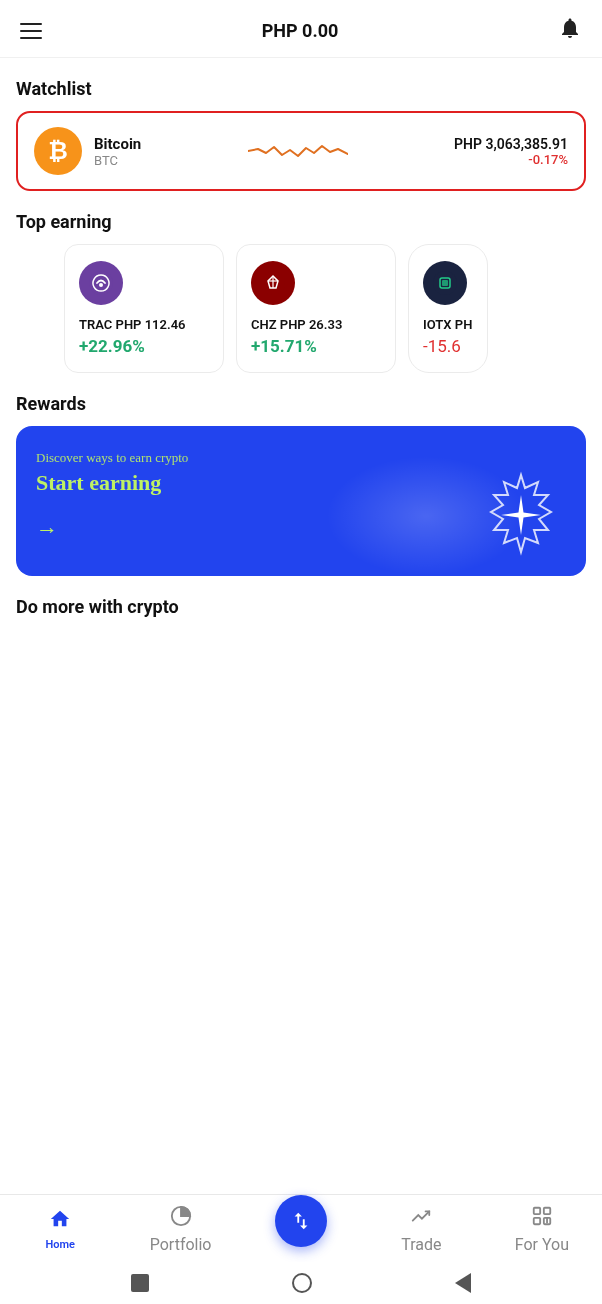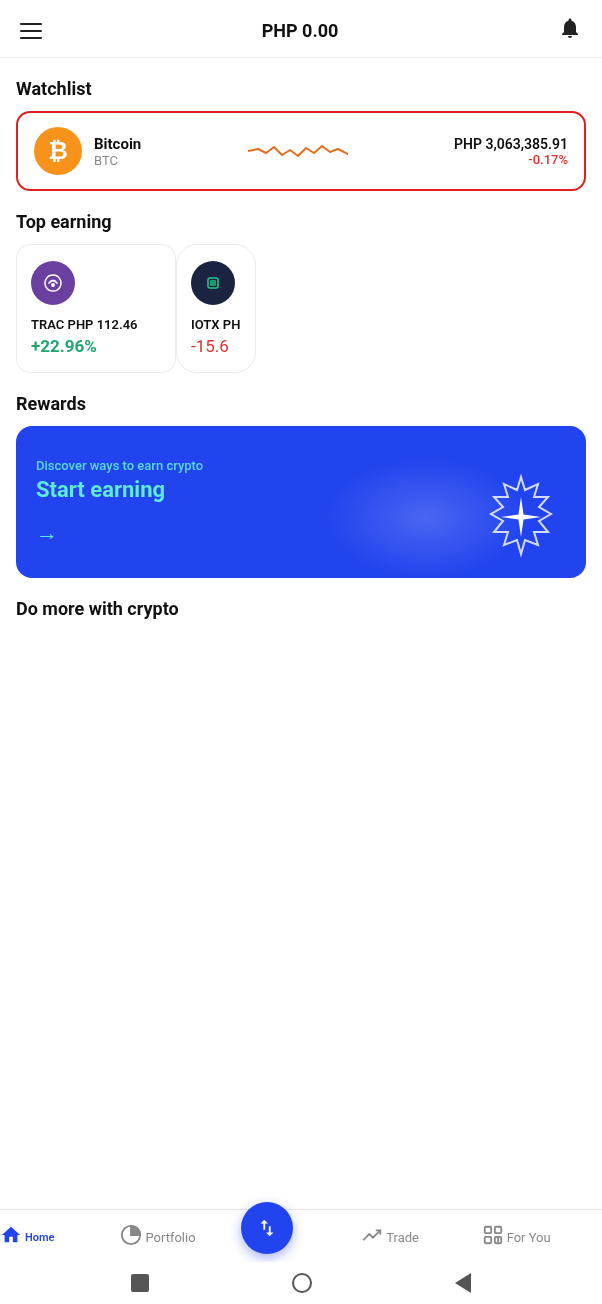--- a/index.html
+++ b/index.html
@@ -116,22 +116,23 @@
     }
     .coin-change-neg {
       font-size: 13px;
       color: #e03030;
       font-weight: 500;
     }
 
     
     .top-movers-row {
       display: flex;
-      gap: 0;
+      gap: 12px;
       overflow: hidden;
+      margin-left: 48px;
     }
     .mover-card {
       flex: 0 0 160px;
       border: 1px solid #ebebeb;
       border-radius: 14px;
       padding: 16px 14px;
       background: #fff;
     }
     .mover-logo {
       width: 44px;
@@ -161,26 +162,27 @@
     .mover-change-neg {
       font-size: 17px;
       font-weight: 400;
       color: #e03030;
     }
 
     
     .rewards-card {
       background: #2244ee;
       border-radius: 16px;
-      padding: 32px 20px;
-      color: #5eead4;
+      padding: 24px 20px;
+      color: #bef264;
       position: relative;
       overflow: hidden;
       min-height: 150px;
       margin-bottom: 20px;
+      font-family: Liberation Serif, serif;
     }
     .rewards-subtitle {
       font-size: 13px;
       font-weight: 500;
       margin-bottom: 4px;
       opacity: 0.9;
     }
     .rewards-title {
       font-size: 22px;
       font-weight: 700;
@@ -225,36 +227,36 @@
       background: #fff;
       border-top: 1px solid #e8e8e8;
       display: flex;
       align-items: center;
       justify-content: space-around;
       padding: 10px 0 8px;
       z-index: 100;
     }
     .nav-item {
       display: flex;
-      flex-direction: row;
+      flex-direction: column;
       align-items: center;
       gap: 3px;
       cursor: pointer;
       flex: 1;
     }
     .nav-icon {
       font-size: 22px;
       color: #888;
     }
     .nav-icon-active {
       font-size: 22px;
       color: #2244ee;
     }
     .nav-label {
-      font-size: 13px;
+      font-size: 16px;
       color: #888;
     }
     .nav-label-active {
       font-size: 11px;
       color: #2244ee;
       font-weight: 600;
     }
     .nav-swap-btn {
       width: 52px;
       height: 52px;
@@ -349,20 +351,34 @@
           <path d="M9 13 Q13 8 17 13" fill="none" stroke="white" stroke-width="1.8" stroke-linecap="round"></path>
           <circle cx="13" cy="15" r="2" fill="white"></circle>
         </svg>
       </div>
       <div class="mover-ticker-price">
         <span>TRAC</span> <span>PHP 112.46</span>
       </div>
       <div class="mover-change-pos">+22.96%</div>
     </div>
 
+    <div class="mover-card">
+      <div class="mover-logo mover-logo-chz">
+        <svg width="26" height="26" viewBox="0 0 26 26" fill="none">
+          <circle cx="13" cy="13" r="12" fill="#8b0000"></circle>
+          <polygon points="13,6 18,11 16,18 10,18 8,11" fill="none" stroke="white" stroke-width="1.5"></polygon>
+          <line x1="13" y1="6" x2="13" y2="18" stroke="white" stroke-width="1.2"></line>
+          <line x1="8" y1="11" x2="18" y2="11" stroke="white" stroke-width="1.2"></line>
+        </svg>
+      </div>
+      <div class="mover-ticker-price">
+        <span>CHZ</span> <span>PHP 26.33</span>
+      </div>
+      <div class="mover-change-pos">+15.71%</div>
+    </div>
 
     <div class="mover-card" style="flex: 0 0 80px; overflow: hidden; border-radius: 21px;">
       <div class="mover-logo mover-logo-iotx">
         <svg width="26" height="26" viewBox="0 0 26 26" fill="none">
           <circle cx="13" cy="13" r="12" fill="#1a2340"></circle>
           <rect x="8" y="8" width="10" height="10" rx="2" fill="none" stroke="#22cc88" stroke-width="1.5"></rect>
           <rect x="10" y="10" width="6" height="6" rx="1" fill="#22cc88" opacity="0.7"></rect>
         </svg>
       </div>
       <div class="mover-ticker-price">

